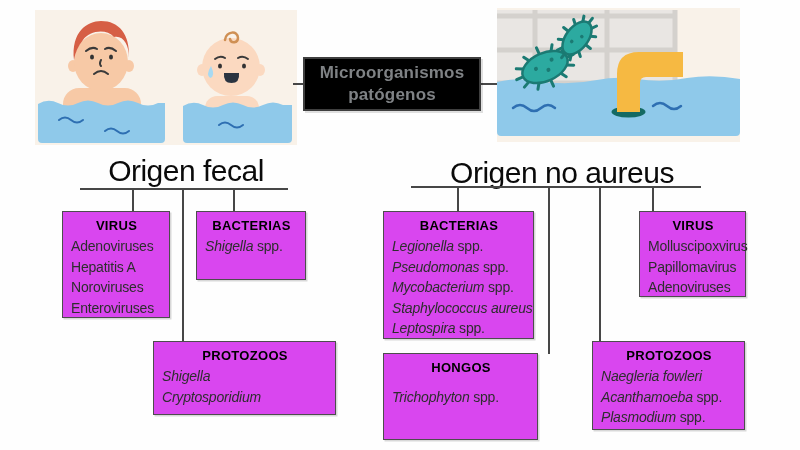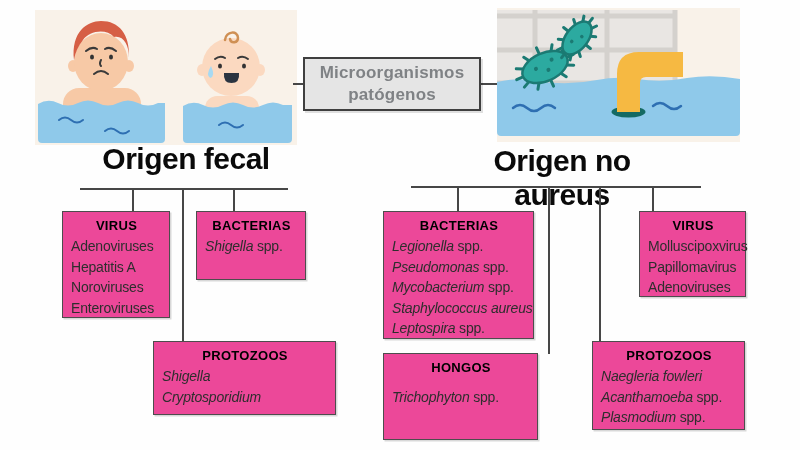--- a/index.html
+++ b/index.html
@@ -12,58 +12,59 @@
 
   
   .panel { position:absolute; background:var(--panel, #f9f2e9); }
   #panel-left  { left:35px;  top:10px; width:262px; height:135px; }
   #panel-right { left:497px; top:8px;  width:243px; height:134px; }
   .panel svg { display:block; width:100%; height:100%; }
 
   
   .center-box {
     position:absolute; left:303px; top:57px; width:178px; height:54px;
-    background:#e5e5e5; border:2.5px solid #3f3f3f; box-sizing:border-box;
+    background:#000000; border:2.5px solid #3f3f3f; box-sizing:border-box;
     box-shadow:2px 2px 0 rgba(0,0,0,.12);
     display:flex; flex-direction:column; align-items:center; justify-content:center;
   }
   .center-box .cline {
     font-weight:bold; font-size:17px; line-height:1.3; letter-spacing:.2px;
     color:var(--center_text, #7f8285);
   }
 
   
   .hstub { position:absolute; height:2px; background:var(--line, #474747); }
   #stub-left  { left:293px; top:83px; width:10px; }
   #stub-right { left:480px; top:83px; width:17px; }
 
   
   .branch-title {
-    position:absolute; text-align:center; font-weight:700; font-size:30px;
+    position:absolute; text-align:center; font-weight:400; font-size:30px;
     letter-spacing:-.5px; color:var(--title, #0a0a0a);
     font-family:"Liberation Sans", sans-serif;
+    margin-top:12px;
   }
   #title-fecal   { left:76px;  top:142px; width:220px; }
   #title-nofecal { left:447px; top:144px; width:230px; }
 
   
   .tline { position:absolute; background:var(--line, #474747); }
   #tl-h1 { left:80px;  top:188px; width:208px; height:2px; }
   #tl-v1 { left:132px; top:188px; width:2px;  height:24px; }
   #tl-v2 { left:182px; top:188px; width:2px;  height:154px; }
   #tl-v3 { left:233px; top:188px; width:2px;  height:24px; }
   #tl-h2 { left:411px; top:186px; width:290px; height:2px; }
   #tl-v4 { left:457px; top:186px; width:2px;  height:26px; }
   #tl-v5 { left:548px; top:186px; width:2px;  height:168px; }
   #tl-v6 { left:599px; top:186px; width:2px;  height:156px; }
   #tl-v7 { left:652px; top:186px; width:2px;  height:26px; }
 
   
   .obox {
-    position:absolute; background:#ec4899; box-sizing:border-box;
+    position:absolute; background:#d946ef; box-sizing:border-box;
     border:1.5px solid var(--box_border, #4d4d4d);
     box-shadow:1.5px 1.5px 0 rgba(0,0,0,.15);
     padding:6px 7px 4px 8px;
   }
   #box-0-0 { left:62px;  top:211px; width:108px; height:107px; }
   #box-0-1 { left:196px; top:211px; width:110px; height:69px;  }
   #box-0-2 { left:153px; top:341px; width:183px; height:74px;  }
   #box-1-0 { left:383px; top:211px; width:151px; height:128px; }
   #box-1-1 { left:383px; top:353px; width:155px; height:87px;  }
   #box-1-2 { left:592px; top:341px; width:153px; height:89px;  }

